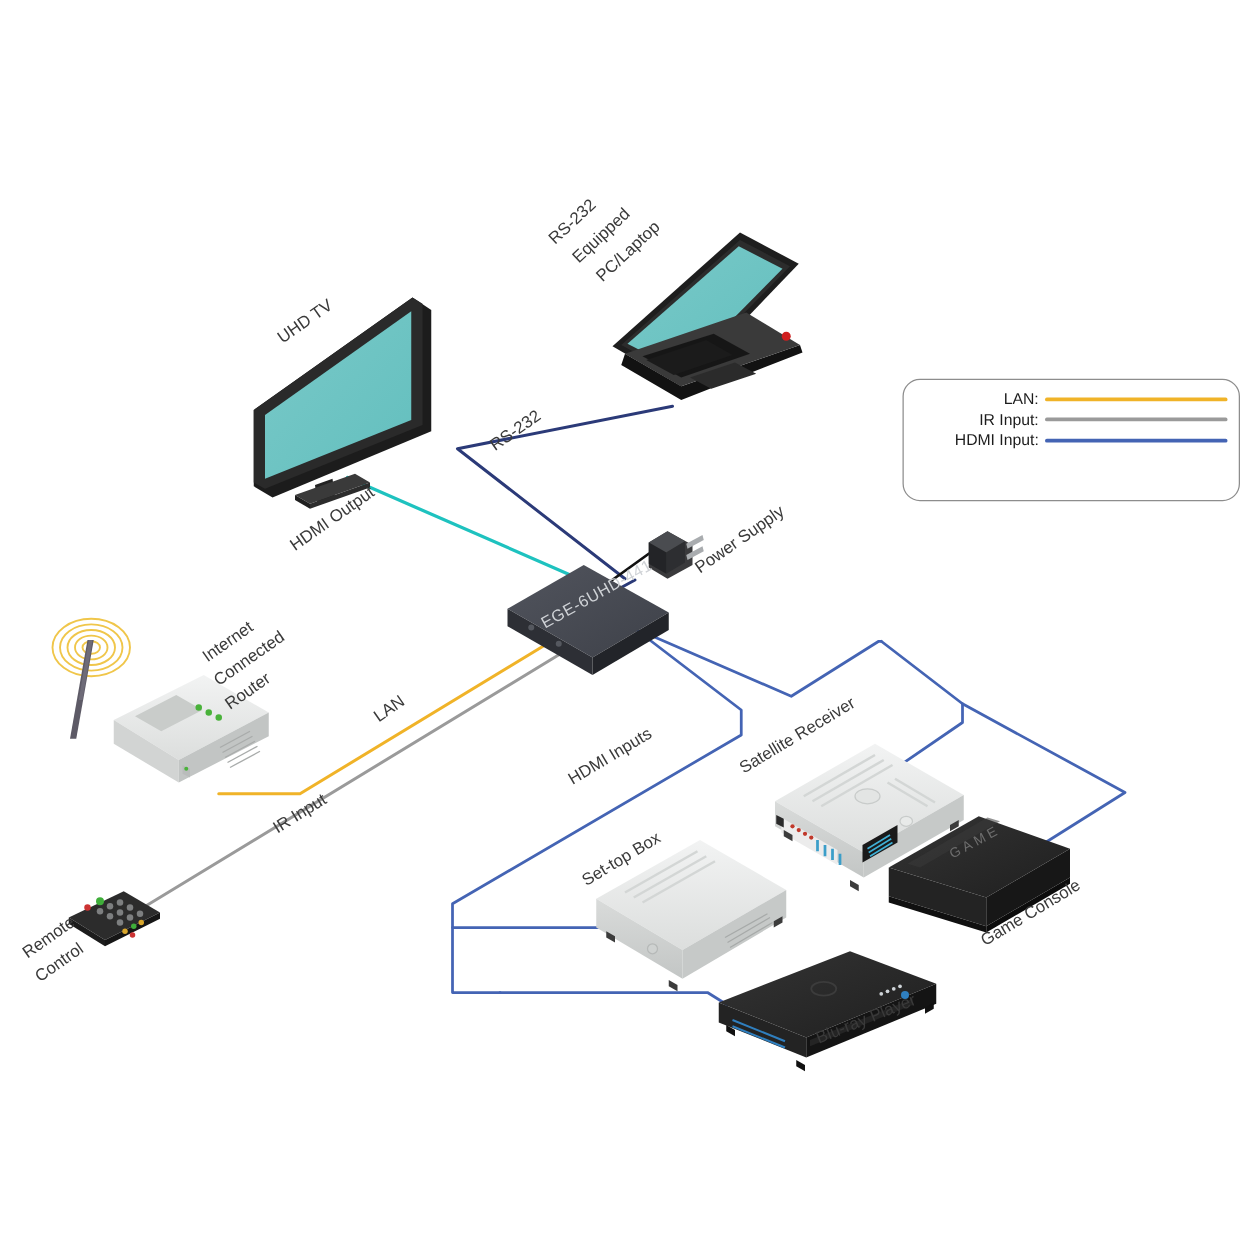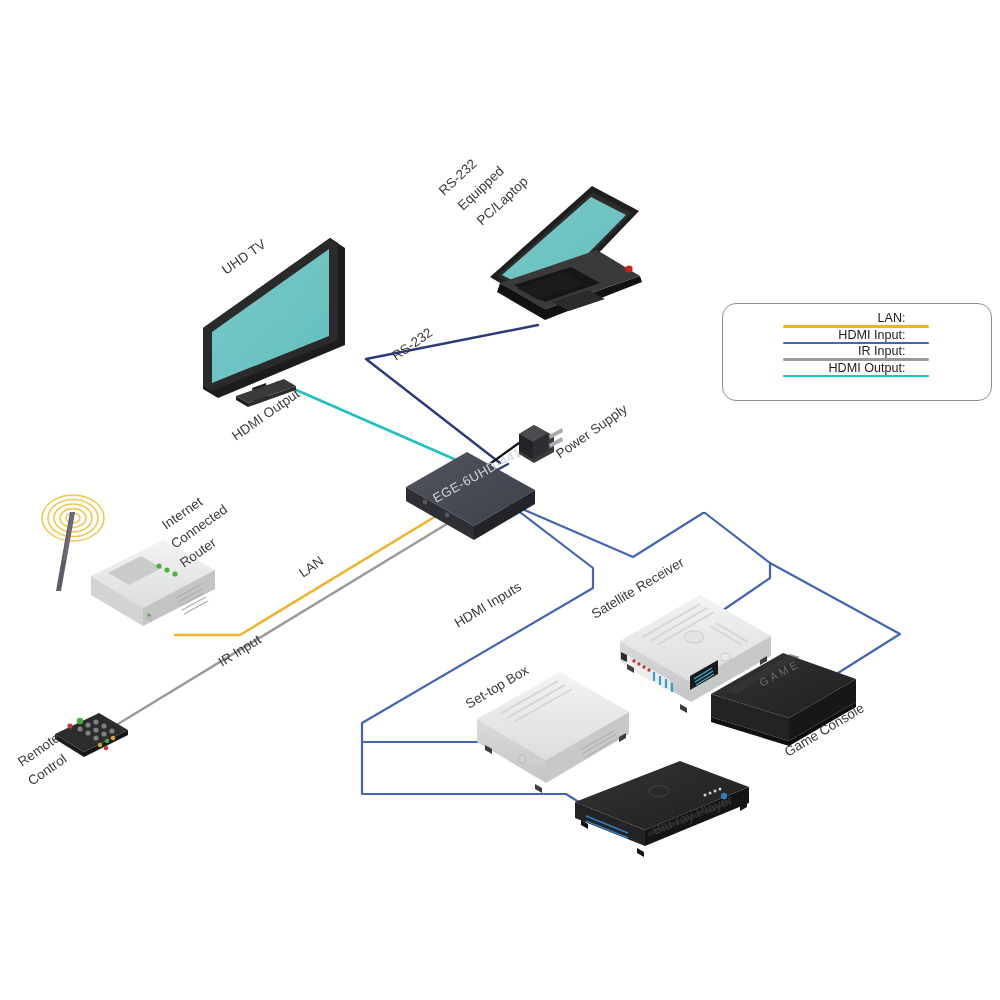--- a/index.html
+++ b/index.html
@@ -1,20 +1,20 @@
 <!DOCTYPE html>
 <html><head>
 <meta charset="utf-8">
 <style>
   html,body{margin:0;padding:0;background:#ffffff;}
   body{width:1000px;height:1000px;font-family:"Liberation Sans",sans-serif;overflow:hidden;}
   #stage{position:relative;width:1000px;height:1000px;background:#fff;}
   svg.layer{position:absolute;left:0;top:0;width:1000px;height:1000px;}
   .legend-box{position:absolute;left:722px;top:303px;width:268px;height:96px;border:1.6px solid #8d8d8d;border-radius:14px;background:#fff;}
-  .legend-row{display:flex;align-items:center;height:16.5px;flex-direction:column;}
+  .legend-row{display:flex;align-items:center;height:16.5px;}
   .legend-label{width:104px;text-align:right;font-size:12.6px;color:#1c1c1c;padding-right:5px;font-family:"Liberation Sans",sans-serif;}
   .legend-line{height:3px;width:146px;border-radius:2px;}
   .legend-inner{padding:7px 6px 0 4px;}
 </style>
 </head>
 <body>
 
 <div id="stage">
 
   <svg class="layer" viewBox="0 0 1000 1000">
@@ -328,27 +328,23 @@
     </g>
   </svg>
 
   <div class="legend-box">
     <div class="legend-inner">
       <div class="legend-row">
         <span class="legend-label">LAN:</span>
         <span class="legend-line" style="background:#f0b328"></span>
       </div>
       <div class="legend-row">
-        <span class="legend-label">HDMI Input:</span>
-        <span class="legend-line" style="background:#4464b4"></span>
-      </div>
-      <div class="legend-row">
         <span class="legend-label">IR Input:</span>
         <span class="legend-line" style="background:#9a9a9a"></span>
       </div>
       <div class="legend-row">
-        <span class="legend-label">HDMI Output:</span>
-        <span class="legend-line" style="background:#1ec2bf"></span>
+        <span class="legend-label">HDMI Input:</span>
+        <span class="legend-line" style="background:#4464b4"></span>
       </div>
     </div>
   </div>
 
 </div>
 
 </body></html>

